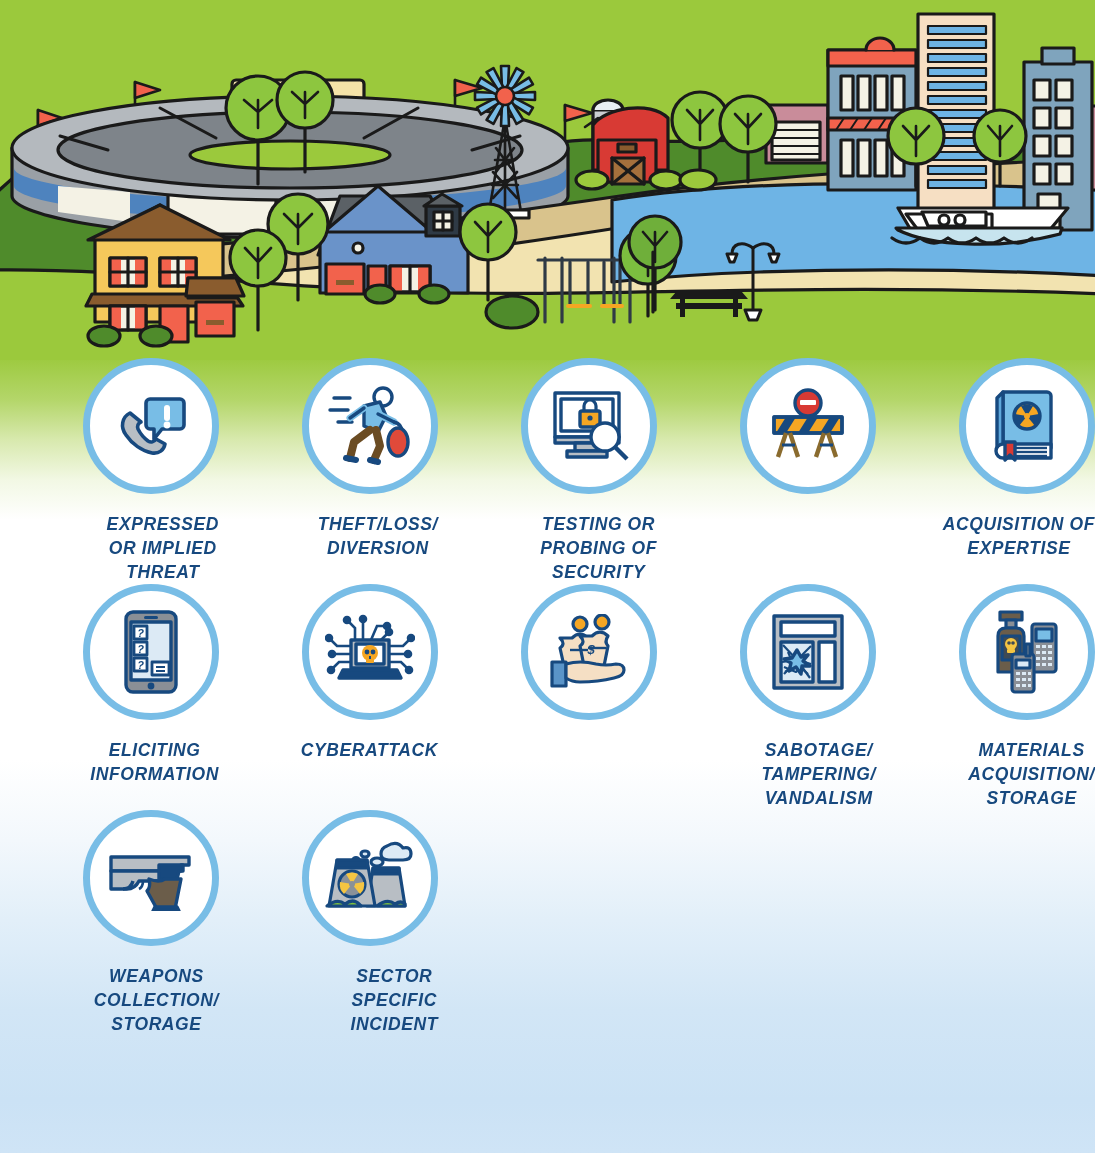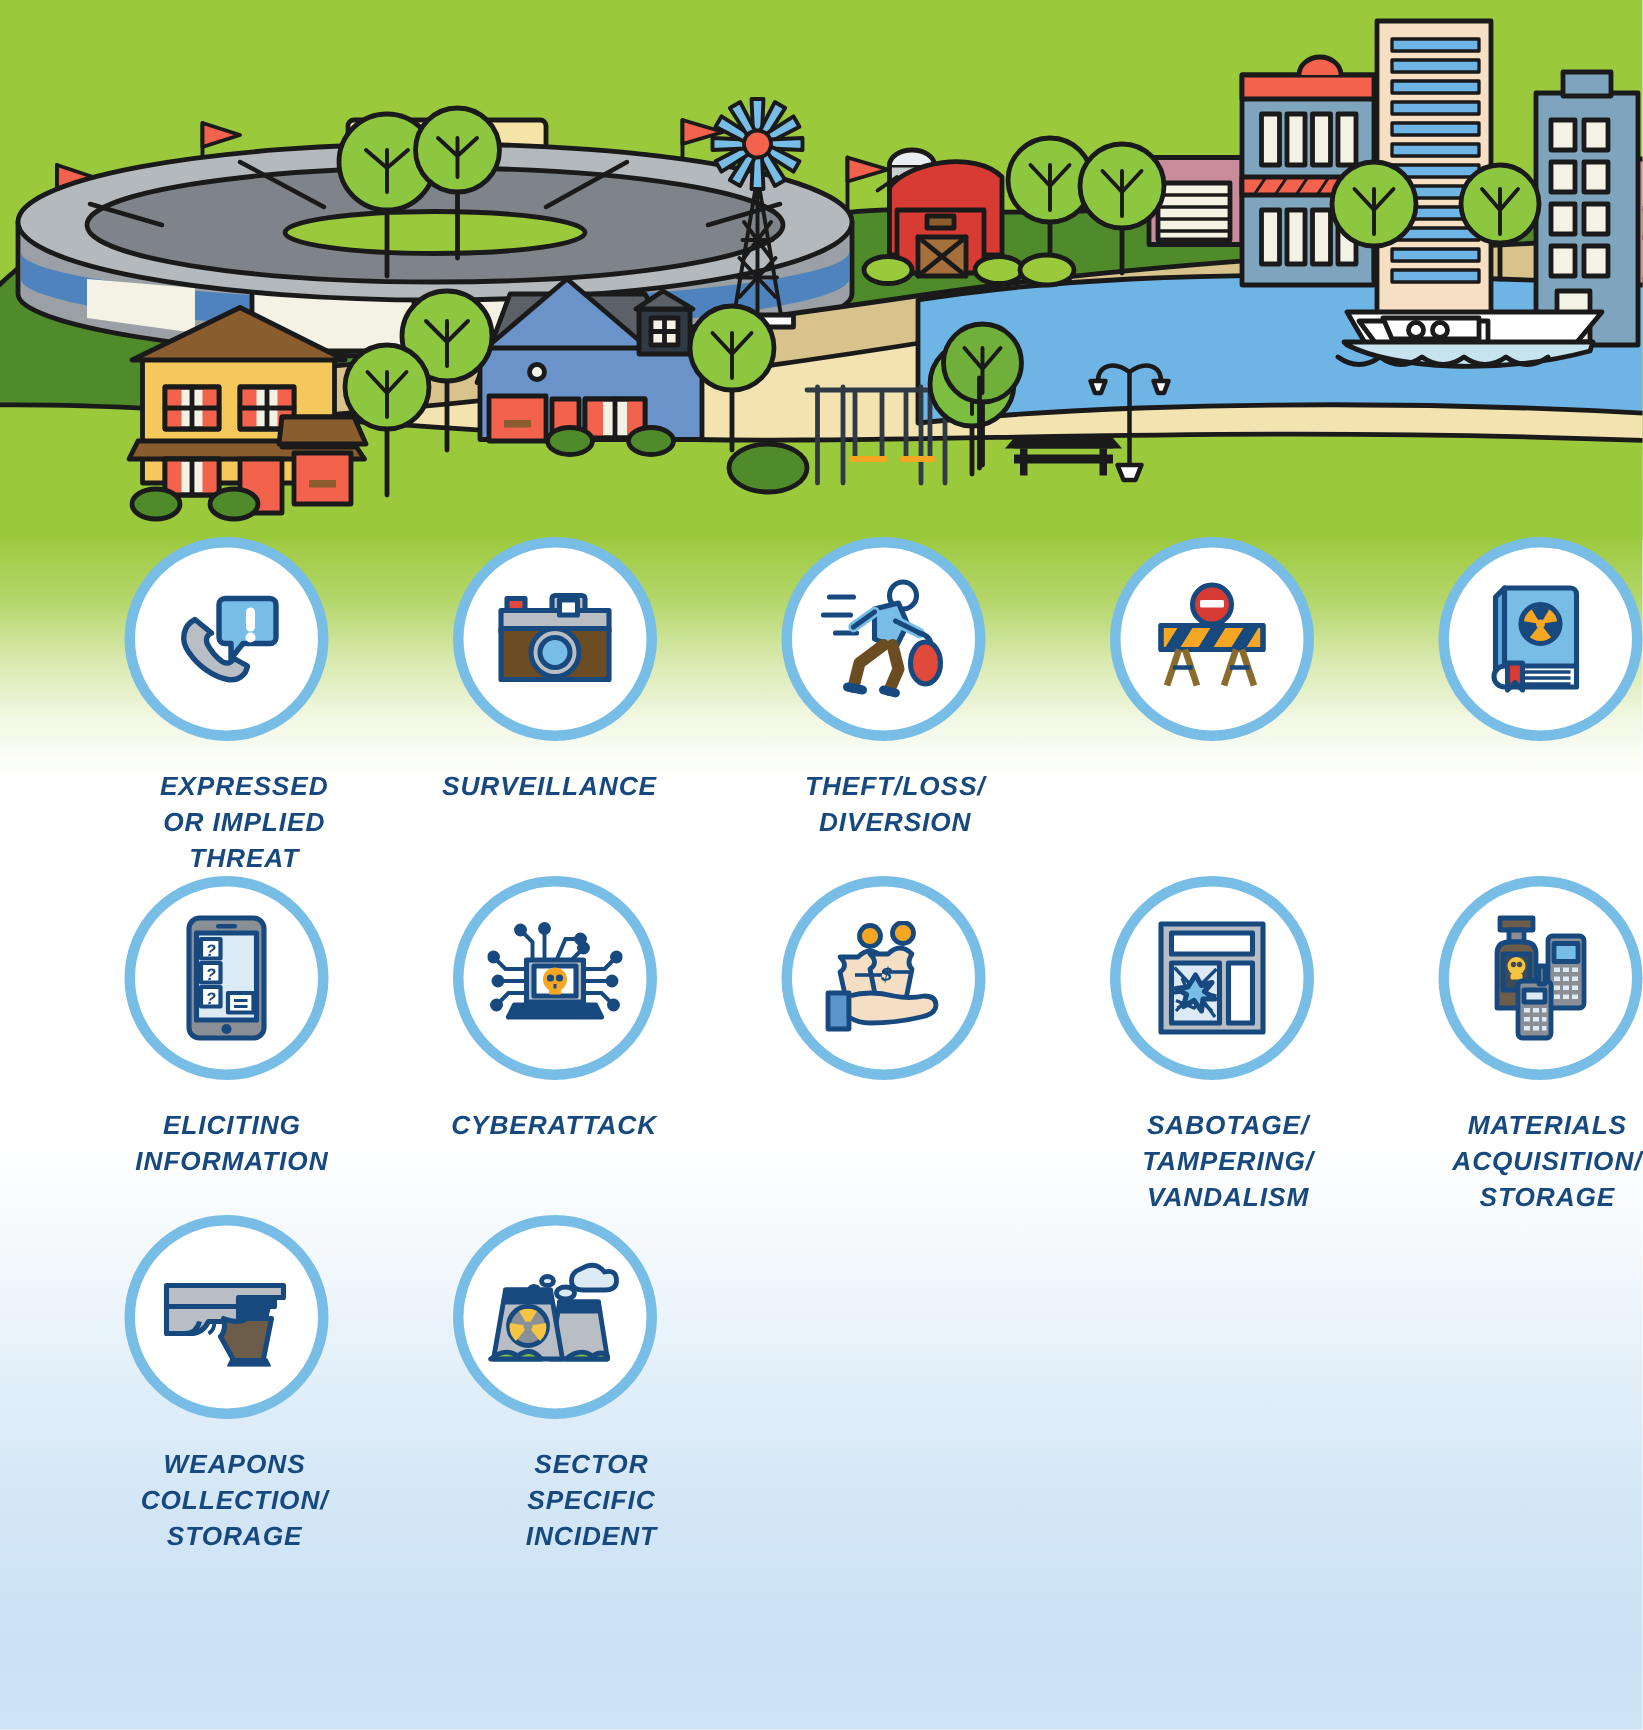--- a/index.html
+++ b/index.html
@@ -450,36 +450,20 @@
           </g>
           <rect x="54" y="20" width="6" height="16" rx="3" fill="#fff"></rect>
           <circle cx="57" cy="40" r="3.4" fill="#fff"></circle>
         </svg>
       </div>
       <div class="label">EXPRESSED
 OR IMPLIED
 THREAT</div>
     </div>
 
-    <div class="cell row1">
-      <div class="circle">
-        <svg width="84" height="70" viewBox="0 0 84 70">
-          <g stroke="#17497F" stroke-width="3.4" stroke-linejoin="round">
-            <rect x="10" y="8" width="12" height="8" fill="#E04A3A"></rect>
-            <rect x="40" y="6" width="22" height="12" rx="2" fill="#B8BEC4"></rect>
-            <rect x="6" y="16" width="72" height="14" fill="#B8BEC4"></rect>
-            <rect x="6" y="28" width="72" height="34" fill="#6B4C23"></rect>
-            <rect x="45" y="9" width="12" height="10" fill="#fff"></rect>
-            <circle cx="42" cy="44" r="16" fill="#B8BEC4"></circle>
-            <circle cx="42" cy="44" r="10" fill="#78BDE6"></circle>
-          </g>
-        </svg>
-      </div>
-      <div class="label">SURVEILLANCE</div>
-    </div>
 
     <div class="cell row1">
       <div class="circle">
         <svg width="84" height="80" viewBox="0 0 84 80">
           <g stroke="#17497F" stroke-width="3.4" stroke-linejoin="round" stroke-linecap="round" fill="none">
             <line x1="6" y1="12" x2="22" y2="12"></line>
             <line x1="2" y1="24" x2="20" y2="24"></line>
             <line x1="10" y1="36" x2="24" y2="36"></line>
             <circle cx="55" cy="11" r="9" fill="#fff"></circle>
             <path d="M36 20 L52 16 L58 30 L50 46 L36 40 Z" fill="#78BDE6"></path>
@@ -493,20 +477,41 @@
             <path d="M42 74 L50 76" stroke-width="6" stroke="#17497F"></path>
             <path d="M66 36 q8 2 8 10"></path>
             <ellipse cx="70" cy="56" rx="10" ry="14" fill="#E04A3A"></ellipse>
           </g>
         </svg>
       </div>
       <div class="label">THEFT/LOSS/
 DIVERSION</div>
     </div>
 
+    <div class="cell row1">
+      <div class="circle">
+        <svg width="84" height="78" viewBox="0 0 84 78">
+          <g stroke="#17497F" stroke-width="3.4" stroke-linejoin="round" fill="none">
+            <rect x="8" y="6" width="64" height="44" fill="#fff"></rect>
+            <rect x="14" y="12" width="52" height="32" fill="#fff"></rect>
+            <path d="M8 50 h64 v6 h-64 Z" fill="#B8BEC4"></path>
+            <rect x="28" y="56" width="24" height="8" fill="#B8BEC4"></rect>
+            <rect x="20" y="64" width="40" height="6" fill="#B8BEC4"></rect>
+            <rect x="33" y="24" width="20" height="16" rx="2" fill="#F5A623"></rect>
+            <path d="M37 24 v-5 a6 6 0 0 1 12 0 v5" stroke-width="3.2"></path>
+            <circle cx="43" cy="31" r="2.6" fill="#17497F" stroke="none"></circle>
+            <circle cx="58" cy="50" r="14" fill="#fff"></circle>
+            <line x1="68" y1="60" x2="80" y2="72" stroke-width="4.4"></line>
+          </g>
+        </svg>
+      </div>
+      <div class="label">TESTING OR
+PROBING OF
+SECURITY</div>
+    </div>
 
 
     <div class="cell row2">
       <div class="circle">
         <svg width="84" height="78" viewBox="0 0 84 78">
           <g stroke="#17497F" stroke-width="3.4" stroke-linejoin="round">
             <circle cx="42" cy="16" r="13" fill="#D83A34"></circle>
             <rect x="34" y="13" width="16" height="5" rx="1" fill="#fff" stroke="none"></rect>
             <rect x="8" y="30" width="68" height="16" fill="#F5A623"></rect>
             <g stroke="none" fill="#17497F">
@@ -546,20 +551,22 @@
             <path d="M14 58 h48 v14 h-48 a6 6 0 0 1 0 -14 Z" fill="#fff"></path>
             <g stroke-width="2.4">
               <line x1="26" y1="62" x2="58" y2="62"></line>
               <line x1="26" y1="66" x2="58" y2="66"></line>
               <line x1="26" y1="70" x2="58" y2="70"></line>
             </g>
             <path d="M16 56 h10 v18 l-5 -5 l-5 5 Z" fill="#D83A34"></path>
           </g>
         </svg>
       </div>
+      <div class="label">ACQUISITION OF
+EXPERTISE</div>
     </div>
 
     <div class="cell row2">
       <div class="circle">
         <svg width="58" height="88" viewBox="0 0 58 88">
           <g stroke="#17497F" stroke-width="3.4" stroke-linejoin="round">
             <rect x="4" y="4" width="50" height="80" rx="7" fill="#8A8F96"></rect>
             <rect x="9" y="14" width="40" height="58" fill="#DCEAF5"></rect>
             <rect x="22" y="8" width="14" height="3" rx="1.5" fill="#17497F" stroke="none"></rect>
             <circle cx="29" cy="78" r="3.4" fill="#17497F" stroke="none"></circle>

